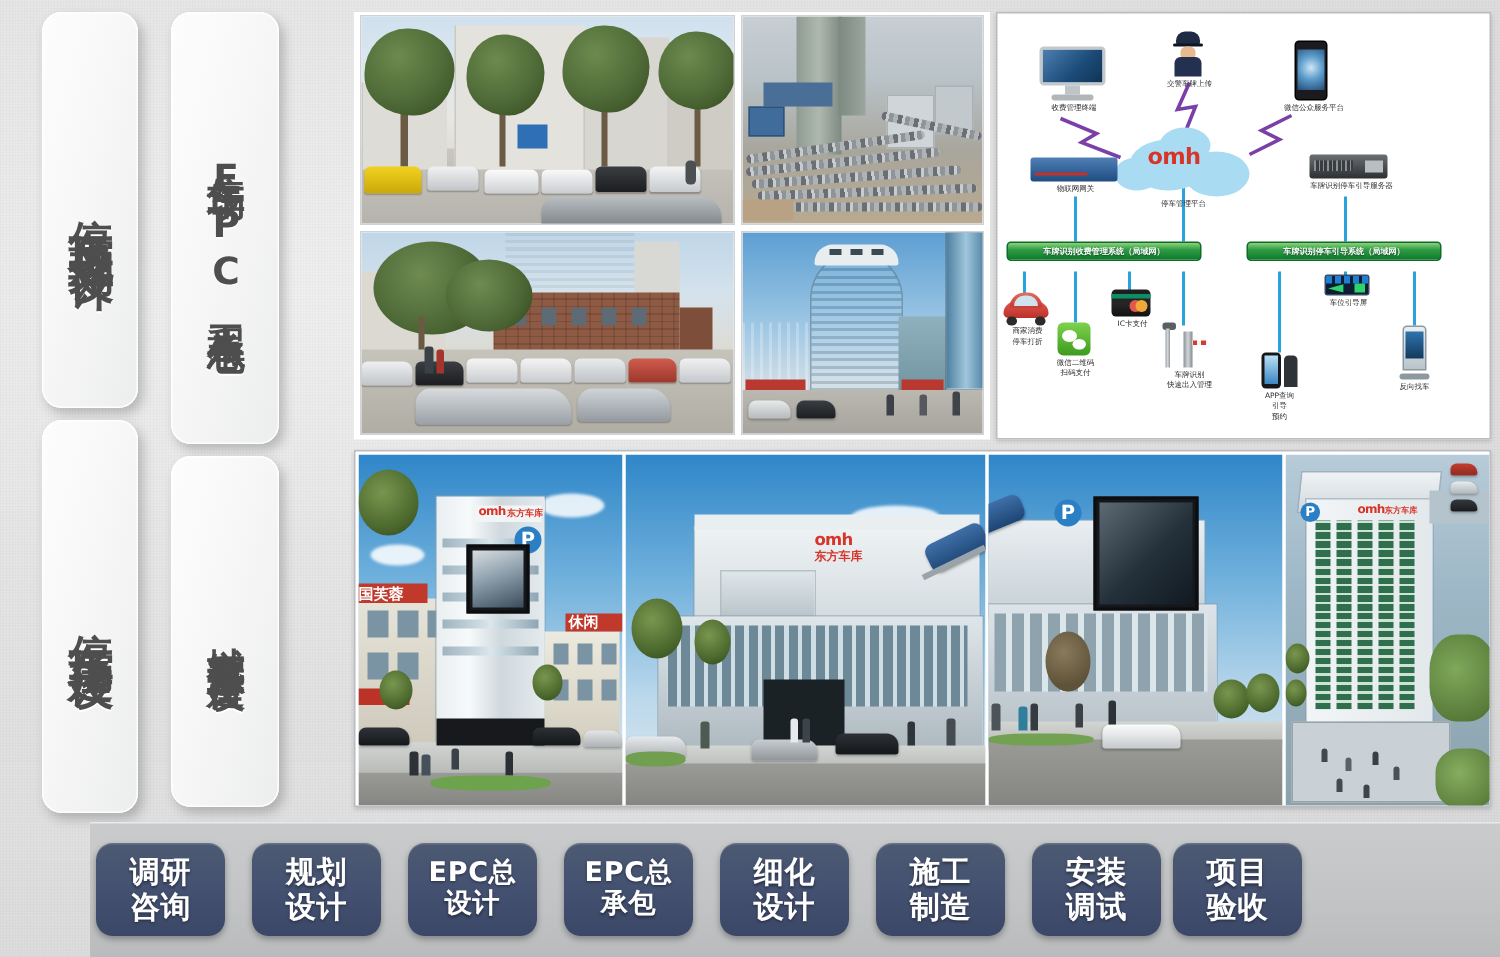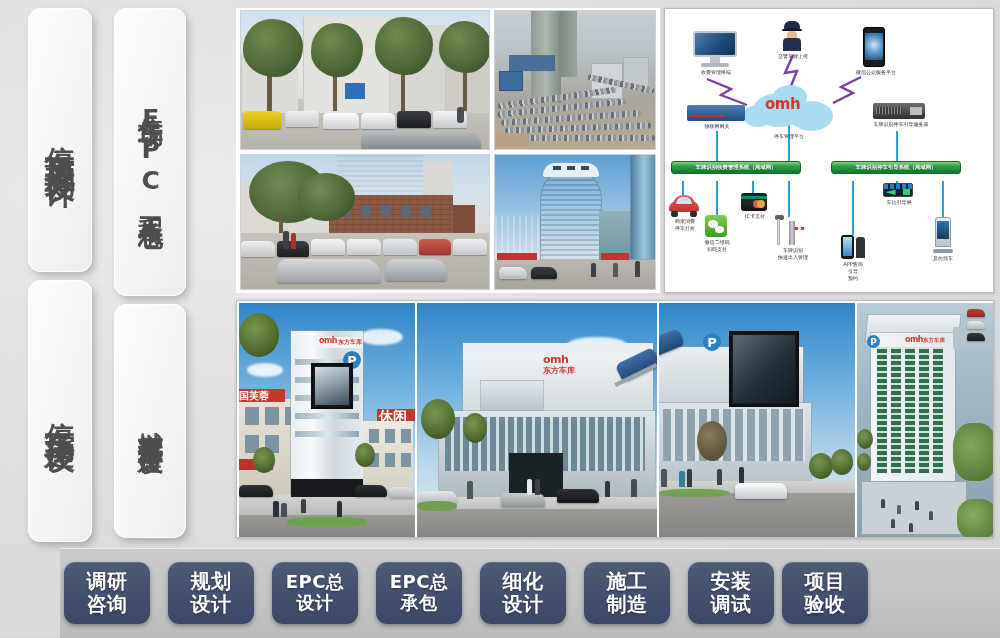--- a/index.html
+++ b/index.html
@@ -516,21 +516,21 @@
           <div class="billboard-in" style="background:linear-gradient(160deg,#d9dde0,#8ea0ad 45%,#3b4d5c);"></div>
         </div>
         <div class="lowrise" style="left:124px; top:118px; width:50px; height:74px; background:linear-gradient(#eceade,#d4cfc0);"></div>
         <div class="lowwin" style="left:130px; top:126px; width:10px; height:14px;"></div>
         <div class="lowwin" style="left:146px; top:126px; width:10px; height:14px;"></div>
         <div class="lowwin" style="left:162px; top:126px; width:10px; height:14px;"></div>
         <div class="lowwin" style="left:130px; top:150px; width:10px; height:14px;"></div>
         <div class="lowwin" style="left:146px; top:150px; width:10px; height:14px;"></div>
         <div class="lowwin" style="left:162px; top:150px; width:10px; height:14px;"></div>
         <div class="redband" style="left:138px; top:106px; width:38px; height:12px;"></div>
-        <div class="logo-cn" style="left:140px; top:105px; font-size:14px; color:#fff;font-family:Liberation Serif, serif;">休闲</div>
+        <div class="logo-cn" style="left:140px; top:105px; font-size:10px; color:#fff;font-family:Liberation Serif, serif;">休闲</div>
         <div class="rtree" style="left:0; top:10px; width:40px; height:44px;"></div>
         <div class="rtree" style="left:14px; top:144px; width:22px; height:26px;"></div>
         <div class="rtree" style="left:116px; top:140px; width:20px; height:24px;"></div>
         <div class="sidewalk" style="top:192px; height:20px;"></div>
         <div class="roadway" style="height:22px;"></div>
         <div style="position:absolute;left:52px;top:176px;width:72px;height:18px;background:#17191c;"></div>
         <div class="rcar2" style="left:0;   top:182px; width:34px; height:12px; background:linear-gradient(#2f3337,#15181b);"></div>
         <div class="rcar2" style="left:116px;top:182px; width:32px; height:12px; background:linear-gradient(#2c3034,#14171a);"></div>
         <div class="rcar2" style="left:150px;top:184px; width:26px; height:11px; background:linear-gradient(#e3e6e8,#aeb2b6);"></div>
         <div class="ped" style="left:34px; top:198px; width:6px; height:16px; background:#2c3238;"></div>

